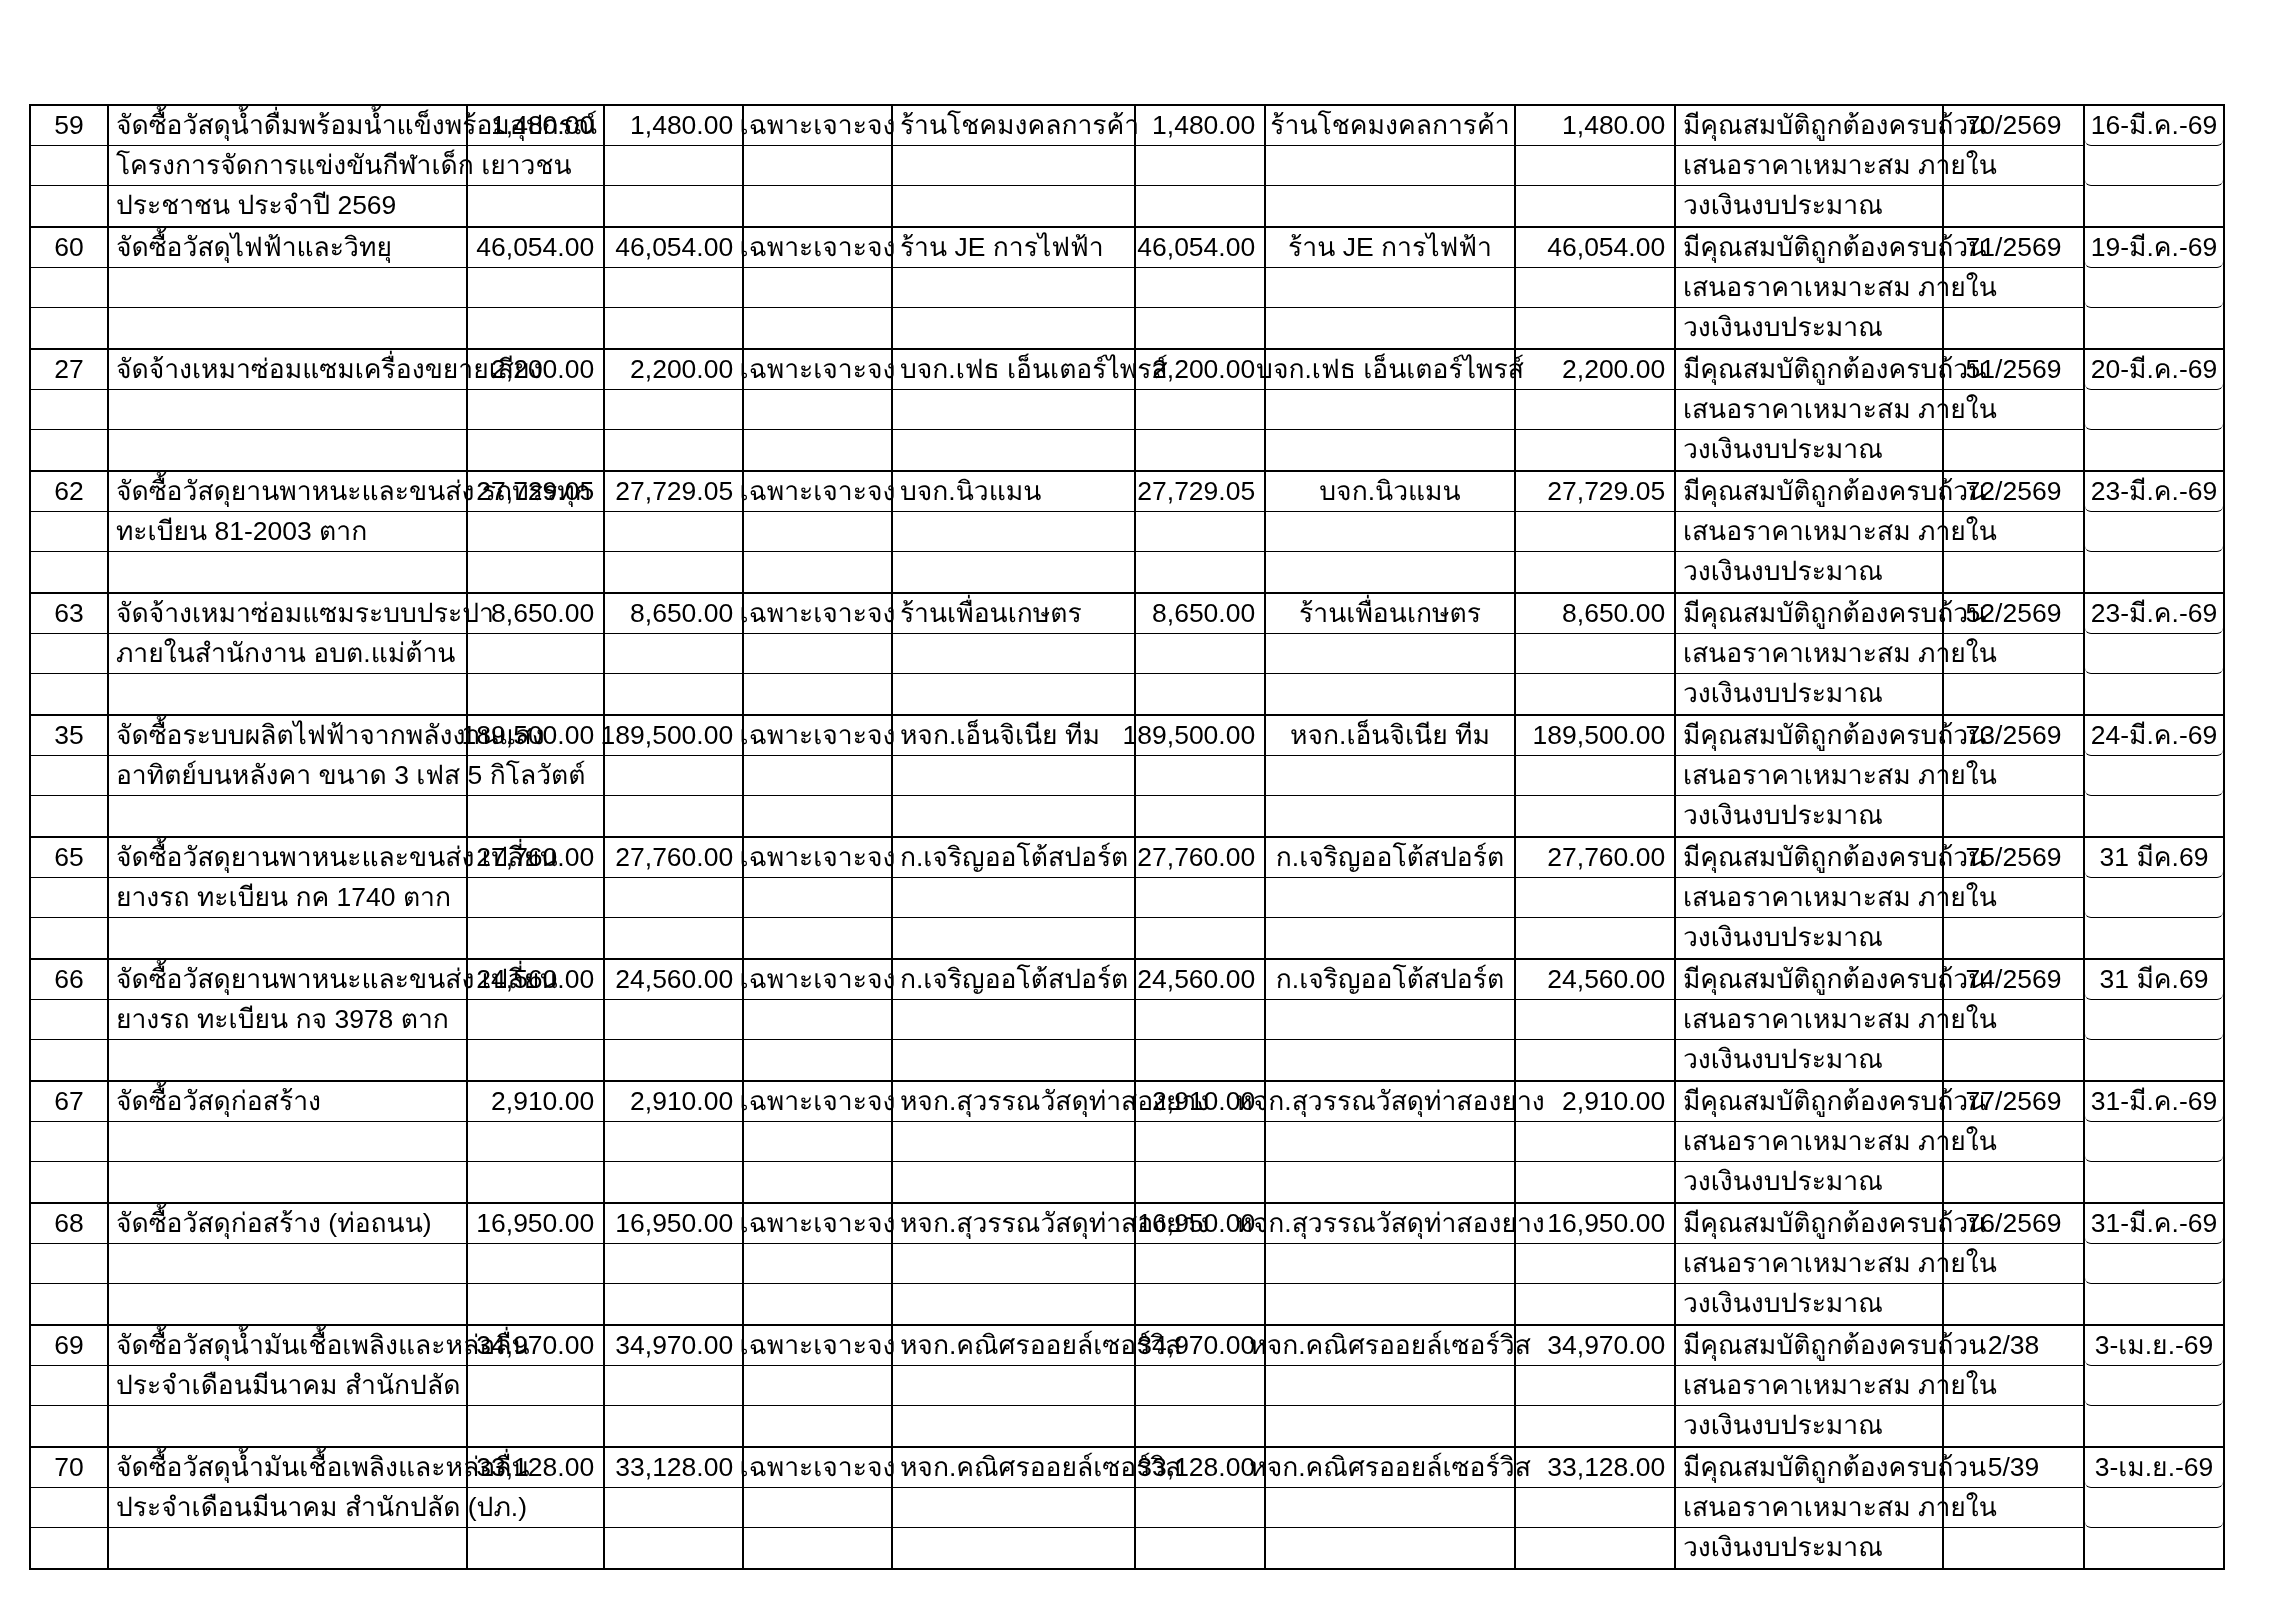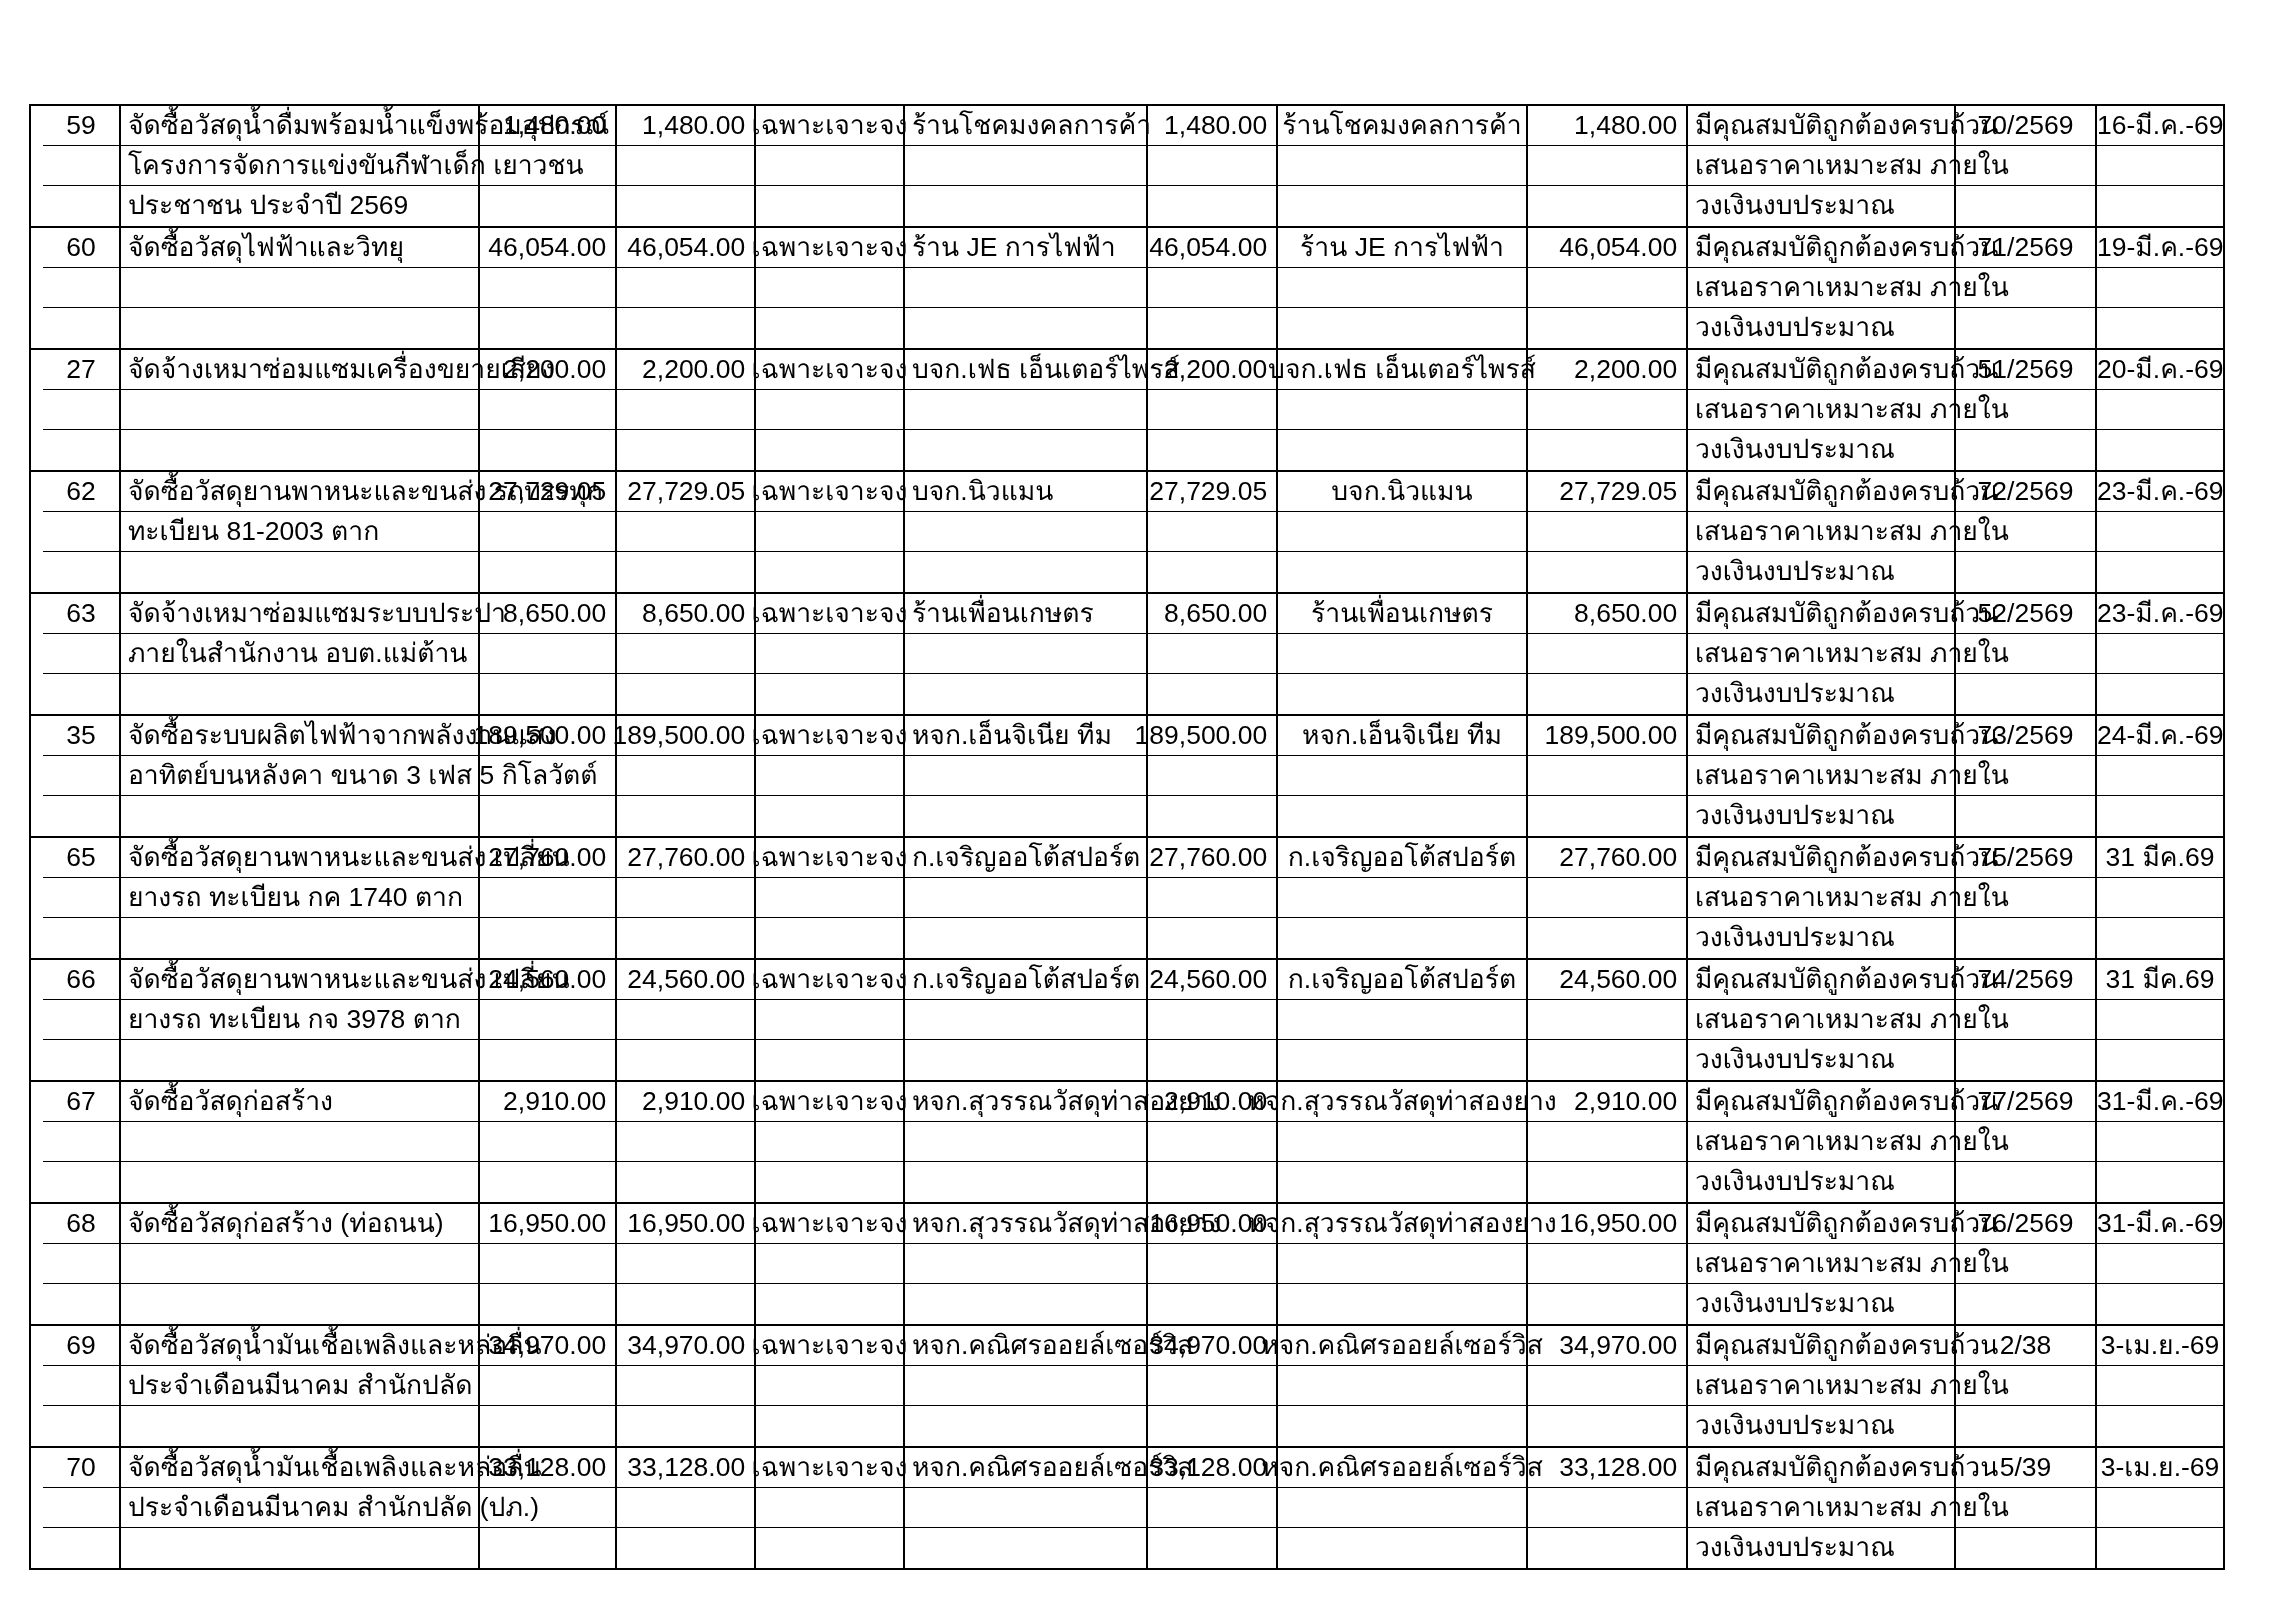--- a/index.html
+++ b/index.html
@@ -7,32 +7,31 @@
     width:2293px;height:1621px;position:relative;
     font-family:"Liberation Sans",sans-serif;
     color:#000;
   }
   .sheet{position:absolute;left:29px;top:104px;width:2196px;box-sizing:border-box;
     border:2.9px solid #000;background:#fff;}
   .entry{
     display:grid;
     grid-template-columns:78px 359px 137px 139px 149px 243px 130px 250px 160px 268px 141px 1fr;
     grid-template-rows:repeat(3,40px);
-    padding-left:12px;
   }
   .entry:not(:last-child){border-bottom:2.9px solid #000;}
   .c{
     box-sizing:border-box;
     border-right:2px solid #000;
     border-bottom:1px solid #000;
     display:flex;align-items:center;
     font-size:26.5px;line-height:1.05;
     white-space:nowrap;overflow:visible;
   }
-  .c:nth-child(12n){border-right:none;}
+  .c:nth-child(12n){border-right:none;border-radius:6px;}
   .c:nth-child(n+25){border-bottom:none;}
   .ctr{justify-content:center;text-align:center;}
   .num{justify-content:flex-end;padding-right:8.8px;text-align:right;}
   .lft{justify-content:flex-start;padding-left:6.9px;}
 </style>
 </head>
 <body>
 
 <div class="sheet">
   <div>

